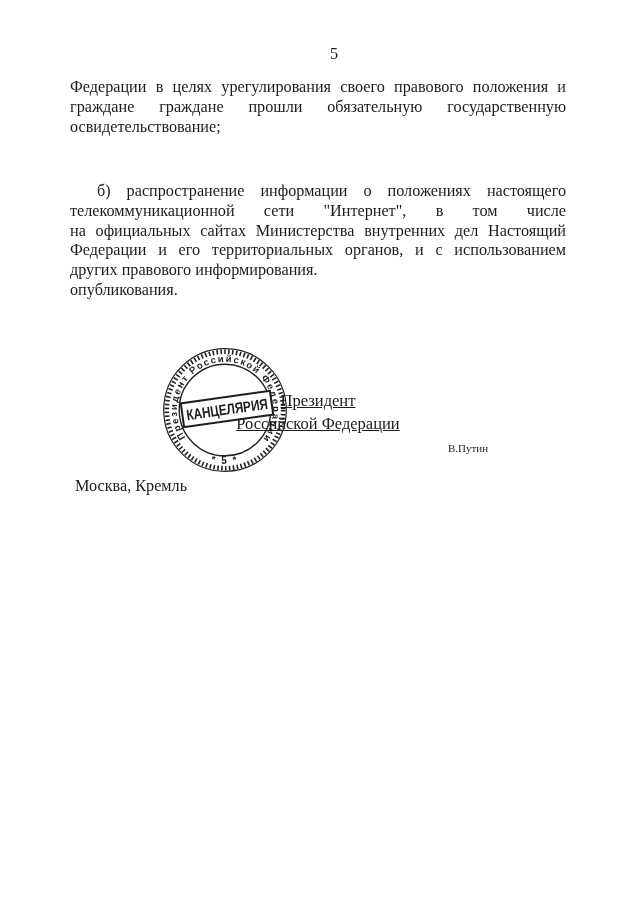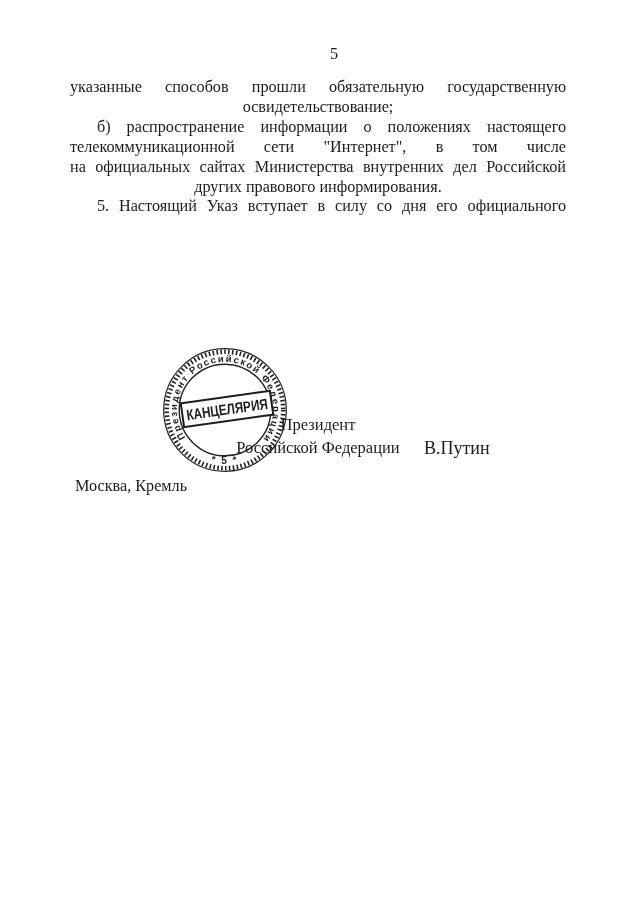--- a/index.html
+++ b/index.html
@@ -12,30 +12,30 @@
     overflow:hidden;
   }
   .pagenum{
     position:absolute;left:330px;top:44px;
     font-size:16.2px;line-height:20px;
   }
   .body-text{
     position:absolute;left:70px;top:78px;width:496px;
     font-size:16.2px;line-height:19.9px;
   }
-  .ln{text-align:center;}
+  .ln{text-align:left;}
   .just{text-align:justify;text-align-last:justify;}
-  .ind{text-indent:27px;}
+  .ind{text-indent:27px;margin-top:44px;}
   .sig-title{
-    position:absolute;left:228px;top:414px;width:180px;
-    text-align:center;font-size:16.5px;line-height:22.5px;
+    position:absolute;left:228px;top:390px;width:180px;
+    text-align:center;font-size:16.5px;line-height:22.5px;text-decoration:underline;
   }
   .sig-name{
-    position:absolute;left:424px;top:437px;
-    font-size:18px;line-height:22.5px;
+    position:absolute;left:448px;top:437px;
+    font-size:11px;line-height:22.5px;
   }
   .footer{
     position:absolute;left:75px;top:477px;
     font-size:16.2px;line-height:19.4px;
   }
   .stamp{
     position:absolute;left:161px;top:346px;
   }
   .stamp circle{fill:none;stroke:#222222;}
   .c-outer{stroke-width:1.2;}
@@ -58,27 +58,29 @@
   }
 </style>
 </head>
 <body>
 
 <div class="page">
 
   <div class="pagenum">5</div>
 
   <div class="body-text">
-    <div class="ln just">указанные способов прошли обязательную государственную</div>
+    <div class="ln just">Федерации в целях урегулирования своего правового положения и</div>
+    <div class="ln just">граждане граждане прошли обязательную государственную</div>
     <div class="ln">освидетельствование;</div>
     <div class="ln just ind">б) распространение информации о положениях настоящего</div>
     <div class="ln just">телекоммуникационной сети "Интернет", в том числе</div>
-    <div class="ln just">на официальных сайтах Министерства внутренних дел Российской</div>
+    <div class="ln just">на официальных сайтах Министерства внутренних дел Настоящий</div>
+    <div class="ln just">Федерации и его территориальных органов, и с использованием</div>
     <div class="ln">других правового информирования.</div>
-    <div class="ln just ind">5. Настоящий Указ вступает в силу со дня его официального</div>
+    <div class="ln">опубликования.</div>
   </div>
 
   <div class="sig-title">
     <div>Президент</div>
     <div>Российской Федерации</div>
   </div>
   <div class="sig-name">В.Путин</div>
 
   <svg class="stamp" width="128" height="128" viewBox="0 0 128 128" aria-hidden="true">
     <circle class="c-outer" cx="64" cy="64" r="61.3"></circle>

